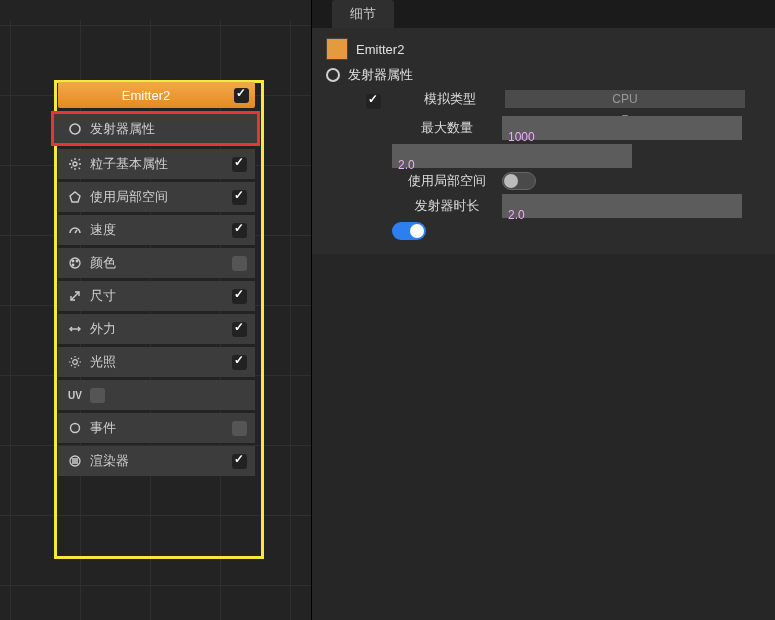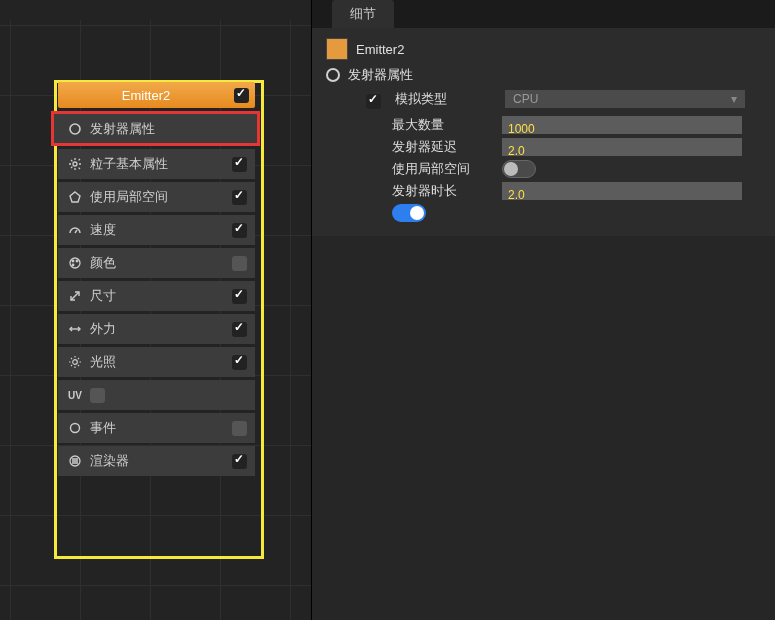--- a/index.html
+++ b/index.html
@@ -186,43 +186,45 @@
   .prop-row {
     display: flex;
     align-items: center;
     margin-bottom: 4px;
     margin-left: 26px;
   }
   .prop-row .plabel {
     width: 110px;
     color: #ddd;
     font-size: 13px;
+    text-align: center;
   }
   .prop-row .pval {
     flex: 1;
   }
   .dd {
     background: #4b4b4b;
     color: #999;
     height: 18px;
     line-height: 18px;
     padding: 0 8px;
     font-size: 12px;
     display: flex;
     align-items: center;
     justify-content: space-between;
     width: 240px;
+    flex-direction: column;
   }
   .dd .caret { color:#888; }
   .numfield {
     background: #5c5c5c;
-    color: #fde047;
+    color: #f0abfc;
     height: 18px;
     line-height: 18px;
-    padding: 4px 6px;
+    padding: 12px 6px;
     font-size: 12px;
     width: 240px;
   }
   .toggle {
     width: 34px;
     height: 18px;
     border-radius: 9px;
     position: relative;
   }
   .toggle.off { background: #4a4a4a; border:1px solid #666; }
@@ -393,21 +395,20 @@
           </div>
         </div>
       </div>
       <div class="prop-row">
         <div class="plabel">最大数量</div>
         <div class="pval">
             <div class="numfield">1000</div>
           </div>
       </div>
       <div class="prop-row">
-        <div class="plabel">发射器延迟</div>
         <div class="pval">
             <div class="numfield">2.0</div>
           </div>
       </div>
       <div class="prop-row">
         <div class="plabel">使用局部空间</div>
         <div class="pval">
             <div class="toggle off">
               <div class="knob"></div>
             </div>

